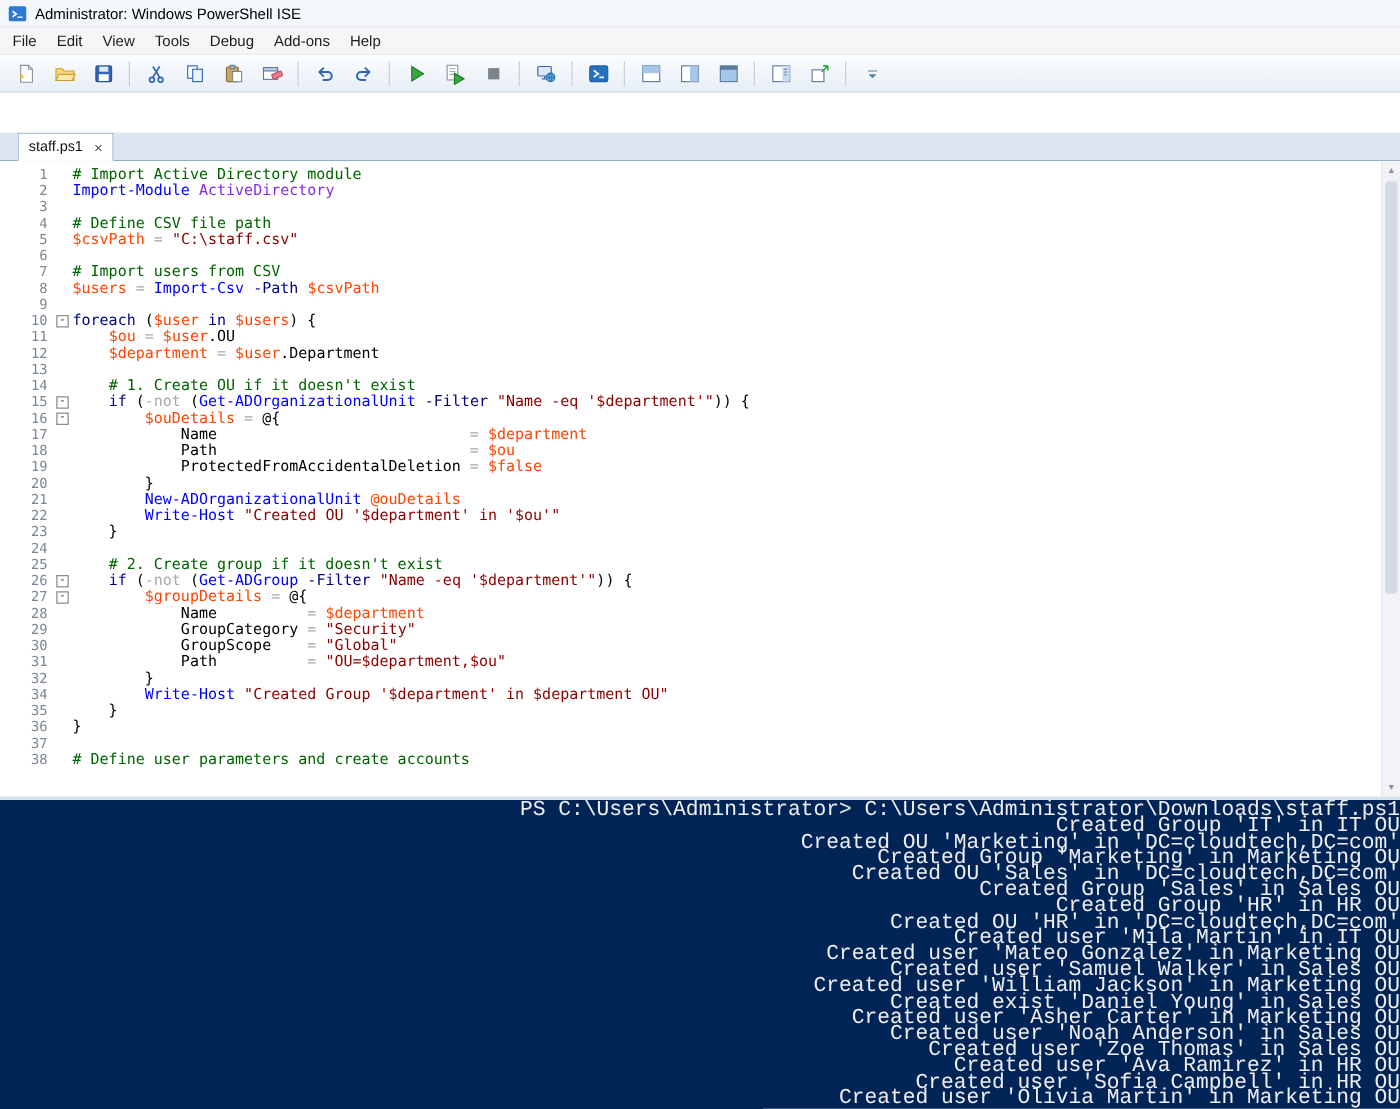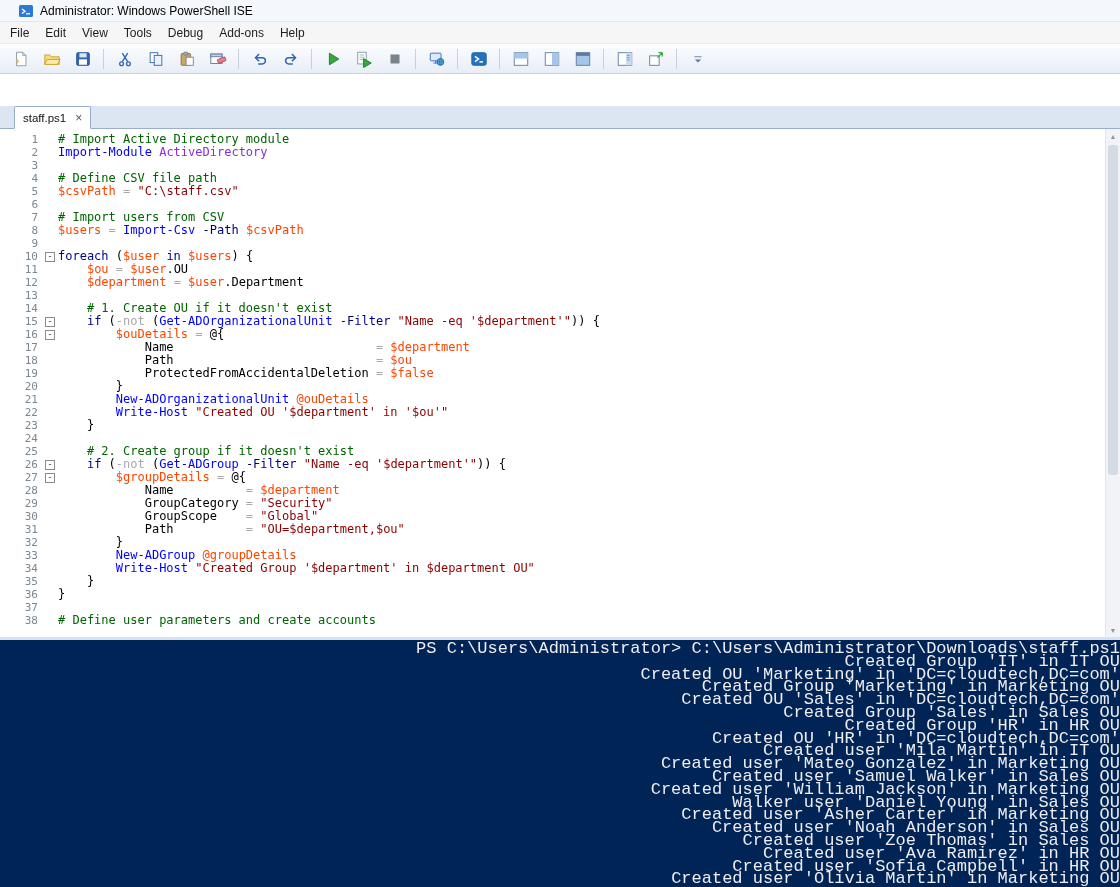--- a/index.html
+++ b/index.html
@@ -4,21 +4,21 @@
 <style>
   html,body{margin:0;padding:0;}
   body{
     width:1120px;height:887px;overflow:hidden;background:#fff;
     font-family:"Liberation Sans",sans-serif;
     -webkit-font-smoothing:antialiased;
   }
   .window{width:1120px;height:887px;display:flex;flex-direction:column;background:#fff;}
 
   
-  .titlebar{height:22px;flex:none;display:flex;align-items:center;padding:0 18px;
+  .titlebar{height:22px;flex:none;display:flex;align-items:center;padding:0 6px;
     background:#F4F7FB;border-bottom:1px solid #E2E6EB;box-sizing:border-box;}
   .app-icon{width:16px;height:16px;flex:none;display:inline-flex;}
   .title{font-size:12px;color:#000;margin-left:6px;white-space:nowrap;}
 
   
   .menubar{height:22px;flex:none;display:flex;align-items:center;background:#F6F6F6;
     border-bottom:1px solid #ECECEC;padding-left:2px;box-sizing:border-box;}
   .menu-item{font-size:12px;color:#1c1c1c;padding:3px 8px;cursor:default;}
 
   
@@ -450,25 +450,20 @@
           <span class="ln">31</span>
           <span class="fold"></span>
           <span class="code"><span class="tk-p">            Path          </span><span class="tk-o">=</span><span class="tk-p"> </span><span class="tk-s">"OU=$department,$ou"</span></span>
         </div>
         <div class="ed-row">
           <span class="ln">32</span>
           <span class="fold"></span>
           <span class="code"><span class="tk-p">        }</span></span>
         </div>
         <div class="ed-row">
-          <span class="ln">33</span>
-          <span class="fold"></span>
-          <span class="code"><span class="tk-p">        </span><span class="tk-cmd">New-ADGroup</span><span class="tk-p"> </span><span class="tk-v">@groupDetails</span></span>
-        </div>
-        <div class="ed-row">
           <span class="ln">34</span>
           <span class="fold"></span>
           <span class="code"><span class="tk-p">        </span><span class="tk-cmd">Write-Host</span><span class="tk-p"> </span><span class="tk-s">"Created Group '$department' in $department OU"</span></span>
         </div>
         <div class="ed-row">
           <span class="ln">35</span>
           <span class="fold"></span>
           <span class="code"><span class="tk-p">    }</span></span>
         </div>
         <div class="ed-row">
@@ -503,21 +498,21 @@
         <div class="con-line">Created OU 'Marketing' in 'DC=cloudtech,DC=com'</div>
         <div class="con-line">Created Group 'Marketing' in Marketing OU</div>
         <div class="con-line">Created OU 'Sales' in 'DC=cloudtech,DC=com'</div>
         <div class="con-line">Created Group 'Sales' in Sales OU</div>
         <div class="con-line">Created Group 'HR' in HR OU</div>
         <div class="con-line">Created OU 'HR' in 'DC=cloudtech,DC=com'</div>
         <div class="con-line">Created user 'Mila Martin' in IT OU</div>
         <div class="con-line">Created user 'Mateo Gonzalez' in Marketing OU</div>
         <div class="con-line">Created user 'Samuel Walker' in Sales OU</div>
         <div class="con-line">Created user 'William Jackson' in Marketing OU</div>
-        <div class="con-line">Walker user 'Daniel Young' in Sales OU</div>
+        <div class="con-line">Created exist 'Daniel Young' in Sales OU</div>
         <div class="con-line">Created user 'Asher Carter' in Marketing OU</div>
         <div class="con-line">Created user 'Noah Anderson' in Sales OU</div>
         <div class="con-line">Created user 'Zoe Thomas' in Sales OU</div>
         <div class="con-line">Created user 'Ava Ramirez' in HR OU</div>
         <div class="con-line">Created user 'Sofia Campbell' in HR OU</div>
         <div class="con-line">Created user 'Olivia Martin' in Marketing OU</div>
       </div>
   </div>
 
 </div>

